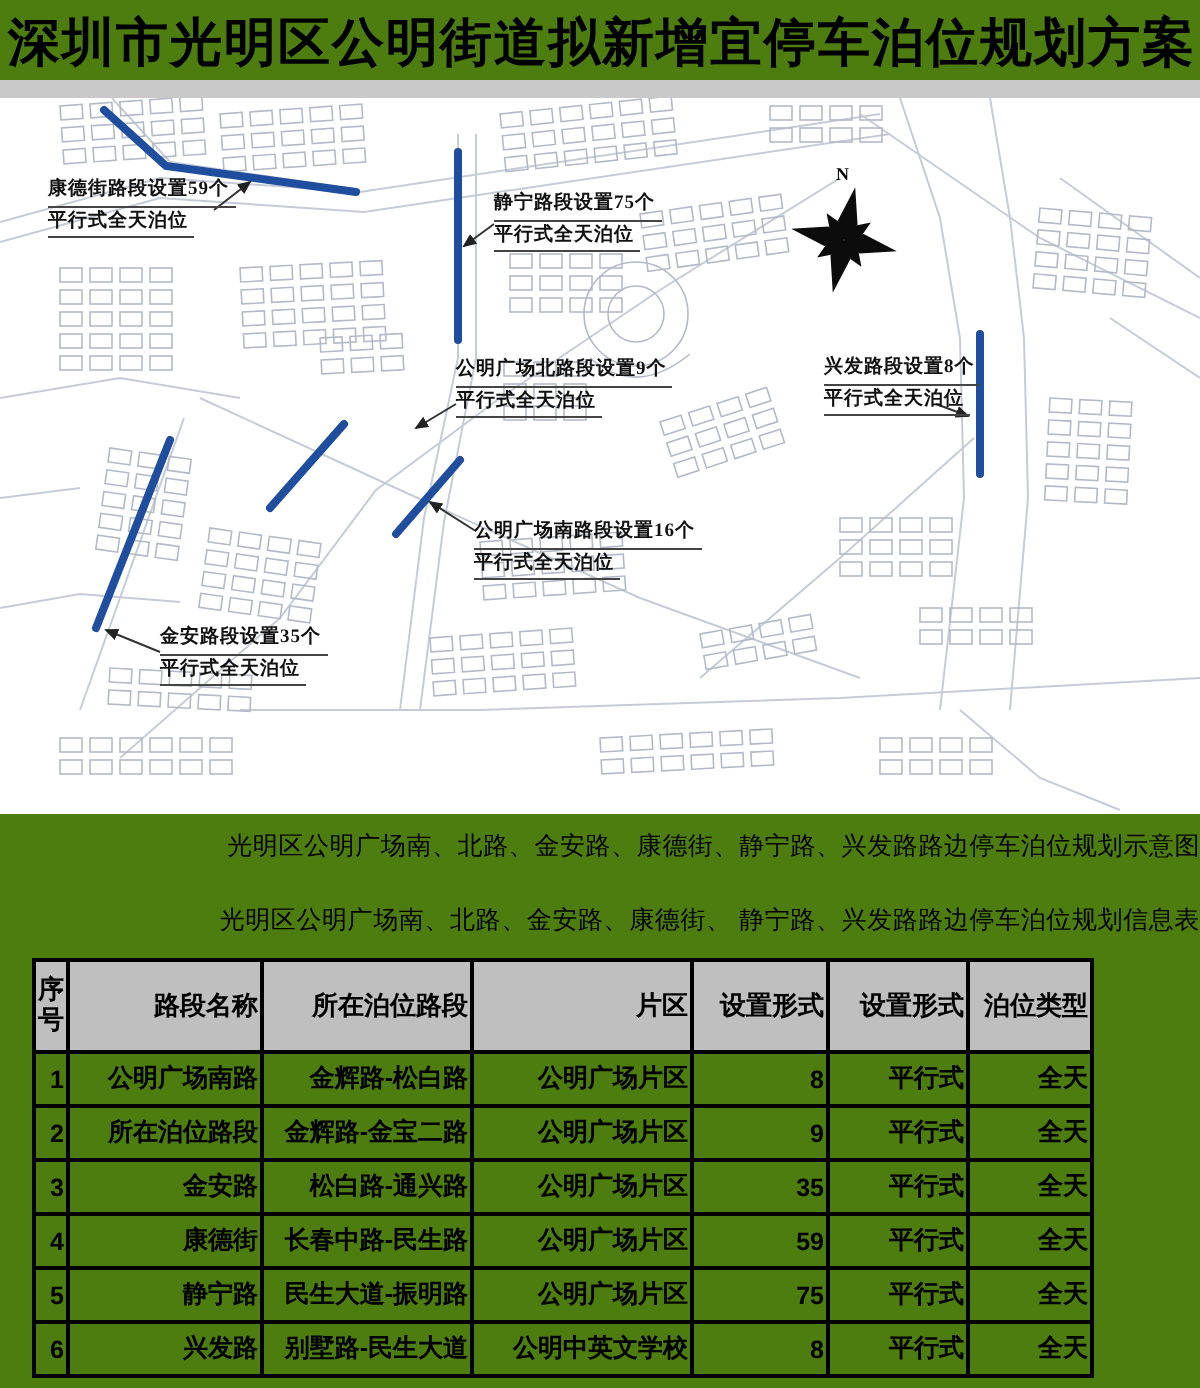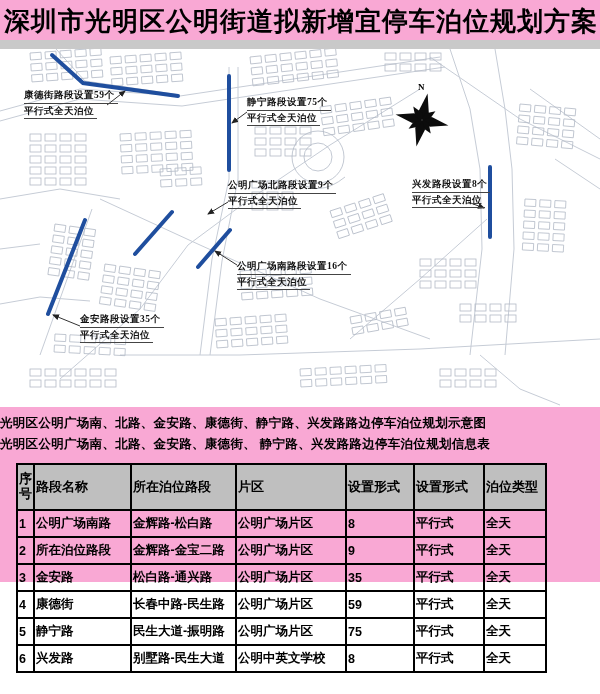--- a/index.html
+++ b/index.html
@@ -5,50 +5,50 @@
   :root{
     --accent:#1f4e9e;
     --header-gray:#bfbfbf;
     --divider-gray:#c9c9c9;
     --sketch:#c6ccd6;
     --sketch2:#b3bac6;
   }
   *{box-sizing:border-box;margin:0;padding:0;}
   html,body{width:600px;height:694px;overflow:hidden;background:#fff;
     font-family:"Liberation Sans",sans-serif;}
-  .page{position:relative;width:600px;height:582px;background:#f9a8d4;}
+  .page{position:relative;width:600px;height:694px;background:#4d7c0f;}
 
   .title{height:40px;padding:4px 0 0 4px;font-size:26px;font-weight:bold;
     letter-spacing:1px;color:#000;white-space:nowrap;}
   .divider{height:9px;width:600px;background:var(--divider-gray);}
 
   .map{position:relative;width:600px;height:358px;background:#fff;overflow:hidden;}
   .map svg{position:absolute;left:0;top:0;}
   .sketch{stroke:var(--sketch);stroke-width:1;fill:none;}
   .sketch2{stroke:var(--sketch2);stroke-width:0.8;fill:none;}
   .bluept{stroke:var(--accent);stroke-width:4;stroke-linecap:round;fill:none;}
   .leader{stroke:#333;stroke-width:1;fill:none;}
 
   .anno{position:absolute;font-family:"Liberation Serif","DejaVu Serif",serif;
     font-weight:bold;font-size:9.5px;line-height:1;color:#111;letter-spacing:0.5px;}
   .anno-line{width:max-content;border-bottom:1px solid #444;
     padding:0 3px 2px 0;margin-bottom:3px;white-space:nowrap;}
 
   .compass-n{position:absolute;font-family:"Liberation Serif",serif;
     font-weight:bold;font-size:9px;color:#000;}
 
-  .caption{width:600px;text-align:left;font-weight:bold;color:#000;
+  .caption{width:600px;text-align:right;font-weight:normal;color:#000;
     font-size:12.5px;letter-spacing:0.3px;}
   .caption.first{margin-top:8px;}
-  .caption.second{margin-top:4px;}
+  .caption.second{margin-top:20px;}
 
   table.info{margin:10px 0 0 16px;border-collapse:collapse;table-layout:fixed;
     width:529px;}
   table.info th,table.info td{border:2px solid #000;font-weight:bold;color:#000;
-    text-align:left;vertical-align:middle;overflow:hidden;}
+    text-align:right;vertical-align:middle;overflow:hidden;}
   table.info th{background:var(--header-gray);height:46px;font-size:13px;
     padding:0 1px;word-break:break-all;line-height:1.15;}
   table.info td{height:27px;font-size:12.5px;padding:0 1px;white-space:nowrap;}
 </style>
 </head>
 <body>
 
 <div class="page">
 
   <div class="title">深圳市光明区公明街道拟新增宜停车泊位规划方案</div>

